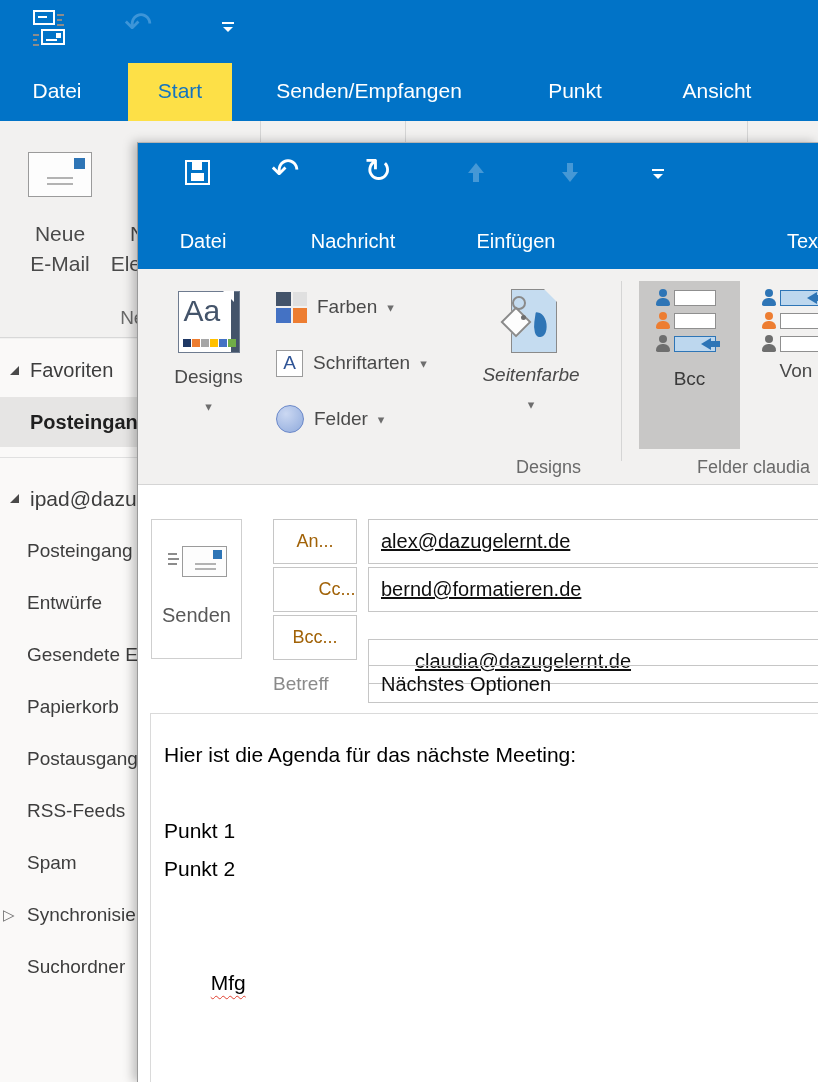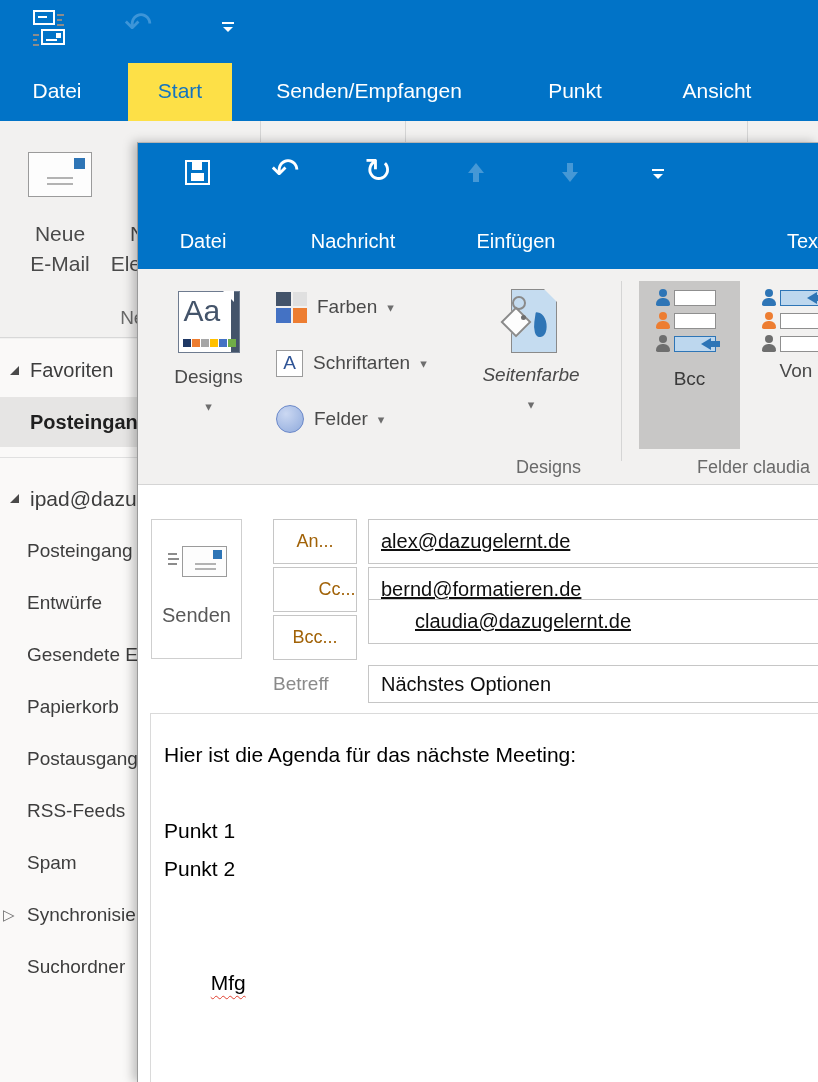--- a/index.html
+++ b/index.html
@@ -373,21 +373,21 @@
     <div class="addr-btn" style="top:376px;">An...</div>
     <div class="addr-btn" style="top:424px;padding-left:44px;">Cc...</div>
     <div class="addr-btn" style="top:472px;">Bcc...</div>
 
     <div class="addr-field" style="top:376px;">
       <span>alex@dazugelernt.de</span>
     </div>
     <div class="addr-field" style="top:424px;">
       <span>bernd@formatieren.de</span>
     </div>
-    <div class="addr-field" style="top:456px;padding-left:46px;">
+    <div class="addr-field" style="top:496px;padding-left:46px;">
       <span>claudia@dazugelernt.de</span>
     </div>
 
     <div class="abs subj-label">Betreff</div>
     <div class="abs subj-field">Nächstes Optionen</div>
 
     <div class="abs c-body">
       <div class="bline">Hier ist die Agenda für das nächste Meeting:</div>
       <div class="bline"></div>
       <div class="bline">Punkt 1</div>

